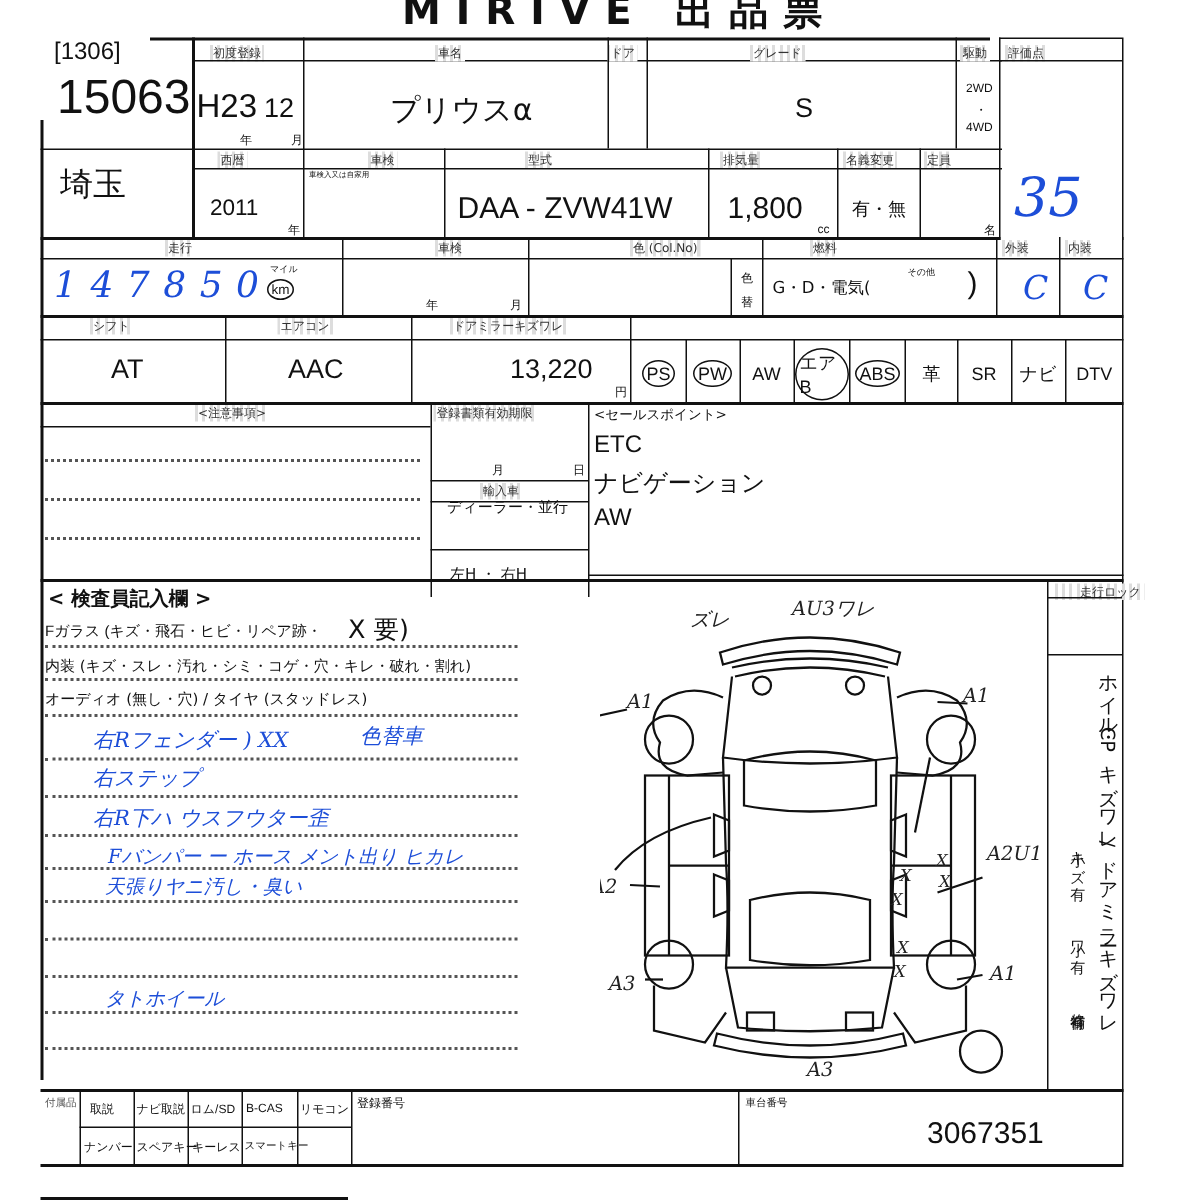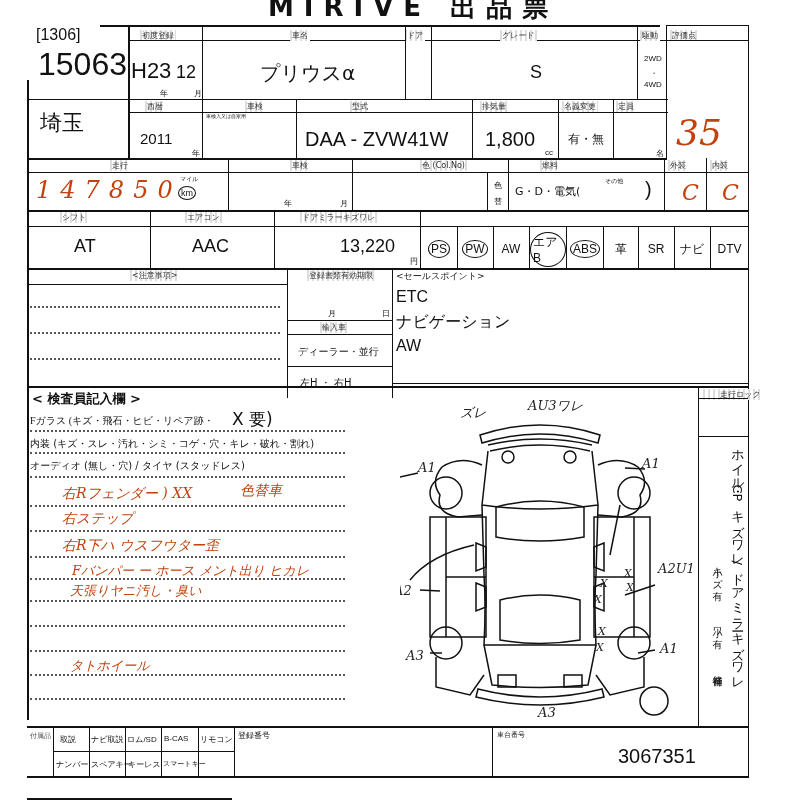--- a/index.html
+++ b/index.html
@@ -5,21 +5,21 @@
   * { box-sizing: border-box; margin: 0; padding: 0; }
   html, body { width: 800px; height: 800px; background: #ffffff; overflow: hidden; }
   body { position: relative; font-family: "DejaVu Sans", sans-serif; color: #111; }
   .abs { position: absolute; }
   .title { left: 268px; top: -10px; font-size: 26px; font-weight: bold; letter-spacing: 10px; font-family: "DejaVu Sans", sans-serif; }
   .hl { position: absolute; height: 0; border-top: 1.5px solid #111; }
   .vl { position: absolute; width: 0; border-left: 1.5px solid #111; }
   .thick { border-width: 2.5px; }
   .lbl { position: absolute; font-size: 8px; color: #333; white-space: nowrap; background: repeating-linear-gradient(90deg,#ddd 0 2px,#fff 2px 5px); padding: 0 2px; }
   .val { position: absolute; white-space: nowrap; font-family: "Liberation Sans", sans-serif; }
-  .hand { position: absolute; white-space: nowrap; font-family: "DejaVu Serif", serif; font-style: italic; color: #c2410c; }
+  .hand { position: absolute; white-space: nowrap; font-family: "DejaVu Serif", serif; font-style: italic; color: #1d4ed8; }
   .dotline { position: absolute; left: 30px; height: 0; border-top: 2px dotted #555; }
   .circ { display: inline-block; border: 1.5px solid #111; border-radius: 50%; padding: 1px 2px; }
   .opt { position: absolute; top: 235px; height: 28px; font-size: 12px; display: flex; align-items: center; justify-content: center; font-family: "Liberation Sans", sans-serif; }
   .vtext { position: absolute; writing-mode: vertical-rl; font-size: 13px; line-height: 1.1; }
   .small { font-size: 8px; }
 </style>
 </head>
 <body>
 
 <div class="abs title">MIRIVE 出品票</div>
@@ -150,40 +150,40 @@
 <div class="vl" style="left:710px;top:226px;height:42px;"></div>
 <div class="opt" style="left:711px;width:37px;">DTV</div>
 <div class="hl thick" style="left:27px;top:268px;width:722px;"></div>
 
 <div class="lbl" style="left:130px;top:270px;">&lt;注意事項&gt;</div>
 <div class="hl" style="left:27px;top:284px;width:260px;"></div>
 <div class="dotline" style="top:306px;width:250px;"></div>
 <div class="dotline" style="top:332px;width:250px;"></div>
 <div class="dotline" style="top:358px;width:250px;"></div>
 <div class="vl" style="left:287px;top:268px;height:130px;"></div>
-<div class="lbl" style="left:307px;top:270px;">登録書類有効期限</div>
+<div class="lbl" style="left:289px;top:270px;">登録書類有効期限</div>
 <div class="val small" style="left:328px;top:308px;">月</div>
 <div class="val small" style="left:382px;top:308px;">日</div>
 <div class="hl" style="left:287px;top:320px;width:105px;"></div>
 <div class="lbl" style="left:320px;top:322px;">輸入車</div>
 <div class="hl" style="left:287px;top:334px;width:105px;"></div>
-<div class="val" style="left:298px;top:345px;font-size:10px;font-family:Liberation Mono, monospace;">ディーラー・並行</div>
+<div class="val" style="left:298px;top:331px;font-size:10px;font-family:Liberation Mono, monospace;">ディーラー・並行</div>
 <div class="hl" style="left:287px;top:366px;width:105px;"></div>
 <div class="val" style="left:300px;top:376px;font-size:10px;font-family:'DejaVu Sans',sans-serif;">左H ・ 右H</div>
 <div class="vl" style="left:392px;top:268px;height:130px;"></div>
 <div class="val" style="left:396px;top:270px;font-size:9px;font-family:'DejaVu Sans',sans-serif;">&lt;セールスポイント&gt;</div>
 <div class="val" style="left:396px;top:288px;font-size:16px;">ETC</div>
 <div class="val" style="left:396px;top:312px;font-size:16px;font-family:'DejaVu Sans',sans-serif;">ナビゲーション</div>
 <div class="val" style="left:396px;top:337px;font-size:16px;">AW</div>
 <div class="hl" style="left:392px;top:383px;width:357px;"></div>
 <div class="hl thick" style="left:27px;top:386px;width:365px;"></div>
 <div class="vl" style="left:748px;top:268px;height:458px;"></div>
 
 <div class="val" style="left:32px;top:390px;font-size:13px;font-weight:bold;font-family:'DejaVu Sans',sans-serif;">&lt; 検査員記入欄 &gt;</div>
-<div class="val" style="left:30px;top:414px;font-size:10px;font-family:Liberation Serif, serif;">Fガラス (キズ・飛石・ヒビ・リペア跡・</div>
+<div class="val" style="left:30px;top:414px;font-size:10px;font-family:Liberation Sans, sans-serif;">Fガラス (キズ・飛石・ヒビ・リペア跡・</div>
 <div class="val" style="left:232px;top:408px;font-size:17px;font-family:'DejaVu Sans',sans-serif;">X 要)</div>
 <div class="dotline" style="top:430px;width:315px;"></div>
 <div class="val" style="left:30px;top:437px;font-size:10px;font-family:'DejaVu Sans',sans-serif;">内装 (キズ・スレ・汚れ・シミ・コゲ・穴・キレ・破れ・割れ)</div>
 <div class="dotline" style="top:452px;width:315px;"></div>
 <div class="val" style="left:30px;top:459px;font-size:10px;font-family:'DejaVu Sans',sans-serif;">オーディオ (無し・穴) / タイヤ (スタッドレス)</div>
 <div class="dotline" style="top:476px;width:315px;"></div>
 <div class="dotline" style="top:505px;width:315px;"></div>
 <div class="dotline" style="top:530px;width:315px;"></div>
 <div class="dotline" style="top:556px;width:315px;"></div>
 <div class="dotline" style="top:578px;width:315px;"></div>

